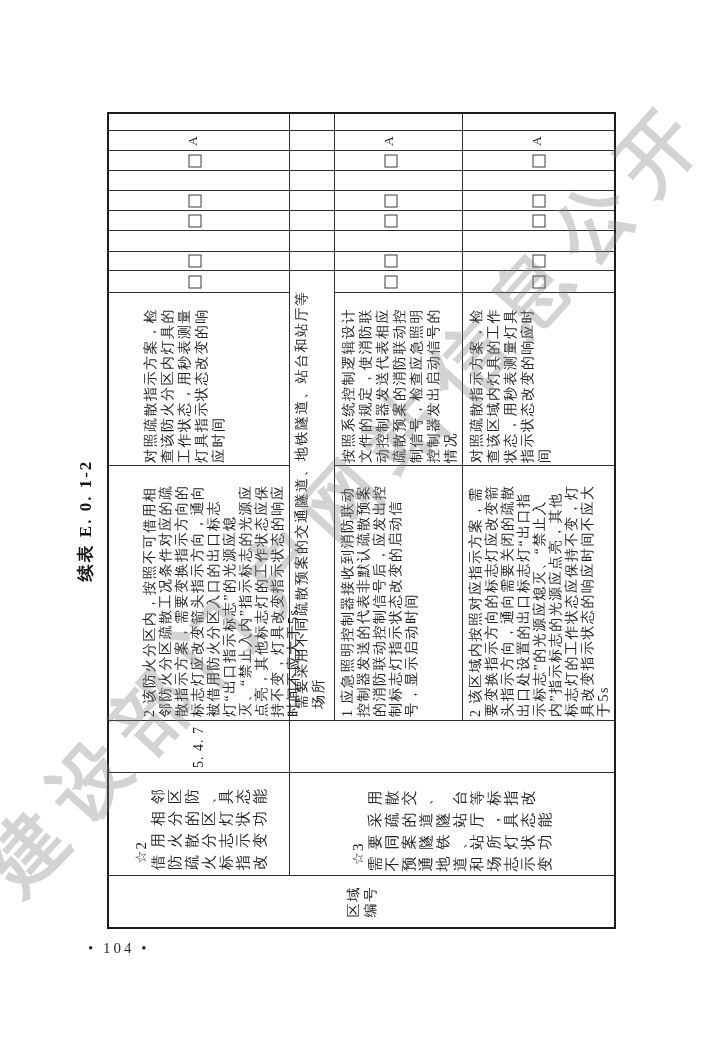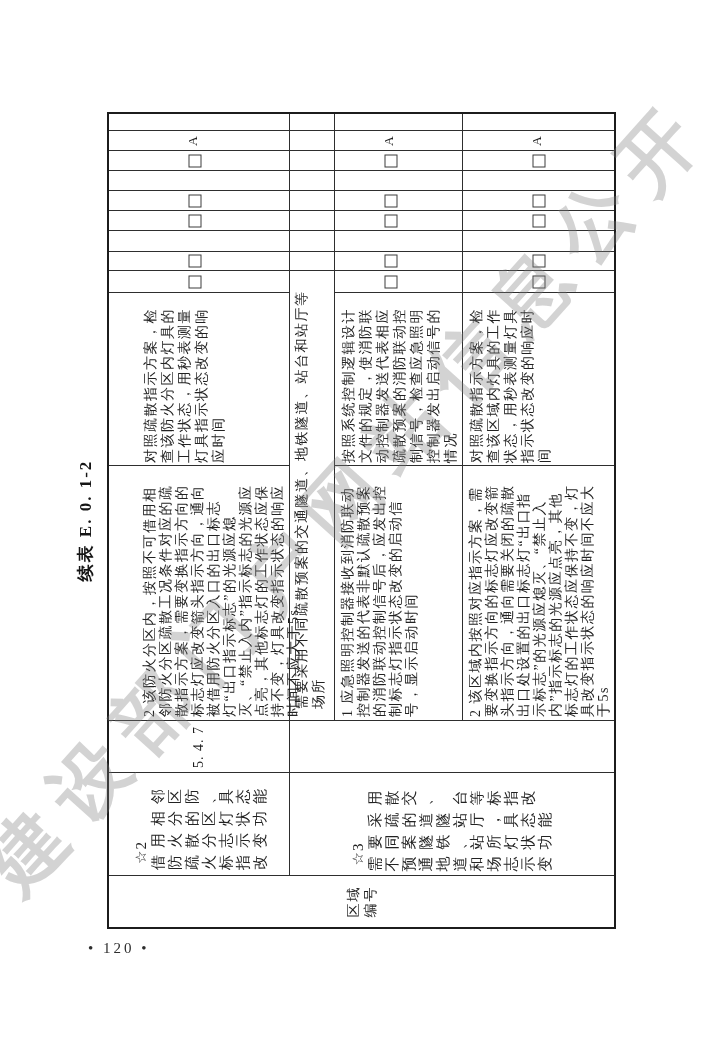--- a/index.html
+++ b/index.html
@@ -136,15 +136,15 @@
       <div class="cb" style="left:706px;top:430px;"></div>
       <div class="cb" style="left:726px;top:430px;"></div>
       <div class="cb" style="left:766px;top:430px;"></div>
       <div class="grade" style="left:786px;top:428px;">A</div>
 
     </div>
   </div>
 
   <div class="watermark">住房和城乡建设部门户网站信息公开</div>
 
-  <div class="pagenum">• 120 •</div>
+  <div class="pagenum">• 104 •</div>
 
 </div>
 
 </body></html>

